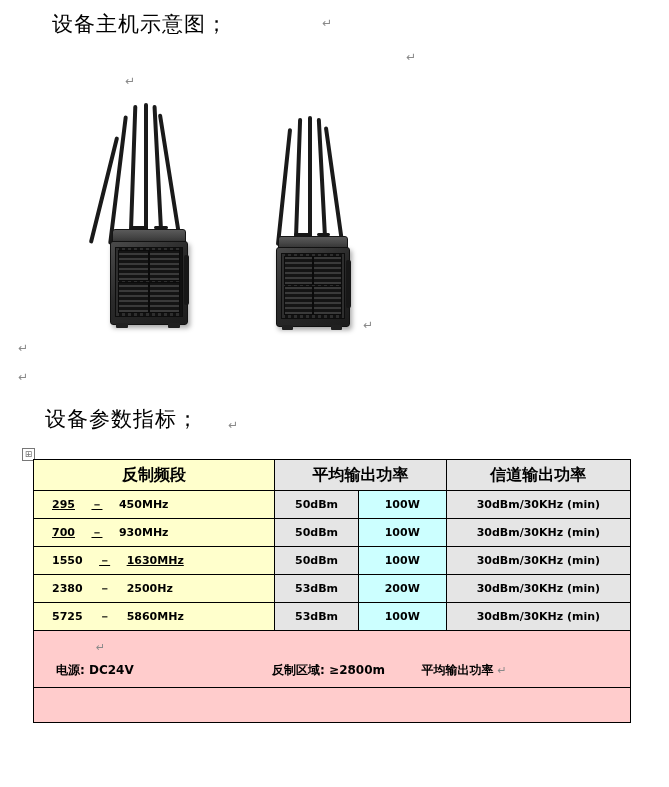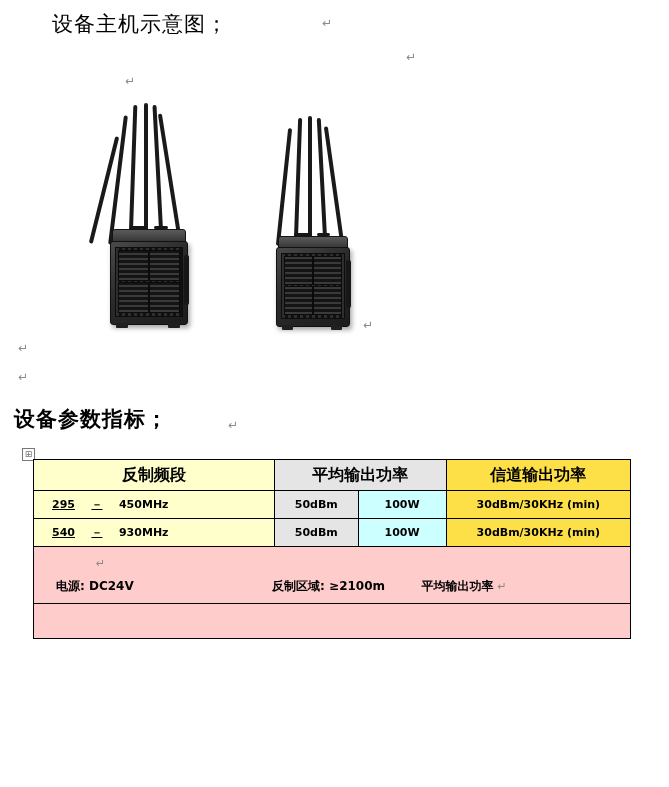--- a/index.html
+++ b/index.html
@@ -12,21 +12,21 @@
     overflow:hidden;
   }
   .page{position:relative;width:625px;height:787px;padding-left:29px;}
 
   .heading{
     font-family:"DejaVu Sans", sans-serif;
     font-size:21px;
     letter-spacing:1px;
   }
   #heading1{position:absolute;left:52px;top:10px;}
-  #heading2{position:absolute;left:14px;top:405px;font-weight:bold;}
+  #heading2{position:absolute;left:45px;top:405px;}
 
   .pilcrow{
     color:#8a8a8a;
     font-size:12px;
     font-family:"DejaVu Sans", sans-serif;
     position:absolute;
     user-select:none;
   }
 
   
@@ -76,21 +76,21 @@
   td,th{
     border:1px solid #000;
     padding:0;
     text-align:center;
     font-weight:bold;
     height:27px;
   }
   .c-band{background:#ffffcc;width:232px;}
   .c-avg{background:#e5e5e5;width:85px;}
   .c-pow{background:#ccffff;width:90px;margin-left:15px;}
-  .c-chan{background:#fde047;width:189px;}
+  .c-chan{background:#e5e5e5;width:189px;}
   .hdr{height:30px;font-size:16px;}
   .band-cell{
     text-align:left;
     padding-left:18px;
     letter-spacing:0px;
   }
   .u{ text-decoration:underline; }
   .dash{display:inline-block;width:44px;text-align:center;}
   .foot-row td{
     background:#ffcccc;
@@ -190,38 +190,62 @@
       <td class="c-band band-cell">
         <span class="u">295</span><span class="dash u">－</span><span>450MHz</span>
       </td>
       <td class="c-avg">50dBm</td>
       <td class="c-pow">100W</td>
       <td class="c-chan">30dBm/30KHz (min)</td>
     </tr>
 
     <tr>
       <td class="c-band band-cell">
-        <span class="u">540</span><span class="dash u">－</span><span>930MHz</span>
+        <span class="u">700</span><span class="dash u">－</span><span>930MHz</span>
       </td>
       <td class="c-avg">50dBm</td>
       <td class="c-pow">100W</td>
       <td class="c-chan">30dBm/30KHz (min)</td>
     </tr>
 
-
-
-
+    <tr>
+      <td class="c-band band-cell">
+        <span>1550</span><span class="dash u">－</span><span class="u">1630MHz</span>
+      </td>
+      <td class="c-avg">50dBm</td>
+      <td class="c-pow">100W</td>
+      <td class="c-chan">30dBm/30KHz (min)</td>
+    </tr>
+
+    <tr>
+      <td class="c-band band-cell">
+        <span>2380</span><span class="dash">－</span><span>2500Hz</span>
+      </td>
+      <td class="c-avg">53dBm</td>
+      <td class="c-pow">200W</td>
+      <td class="c-chan">30dBm/30KHz (min)</td>
+    </tr>
+
+
+    <tr>
+      <td class="c-band band-cell">
+        <span>5725</span><span class="dash">－</span><span>5860MHz</span>
+      </td>
+      <td class="c-avg">53dBm</td>
+      <td class="c-pow">100W</td>
+      <td class="c-chan">30dBm/30KHz (min)</td>
+    </tr>
 
     <tr class="foot-row">
       <td colspan="4">
         <div class="mark" style="margin:2px 0 8px 40px;">↵</div>
         <div class="foot-inline">
           <span>电源: DC24V</span>
           <span class="gap1"></span>
-          <span>反制区域: ≥2100m</span>
+          <span>反制区域: ≥2800m</span>
           <span class="gap2"></span>
           <span>平均输出功率</span>
           <span class="mark">↵</span>
         </div>
       </td>
     </tr>
 
     <tr class="foot-row2">
       <td colspan="4"></td>
     </tr>

